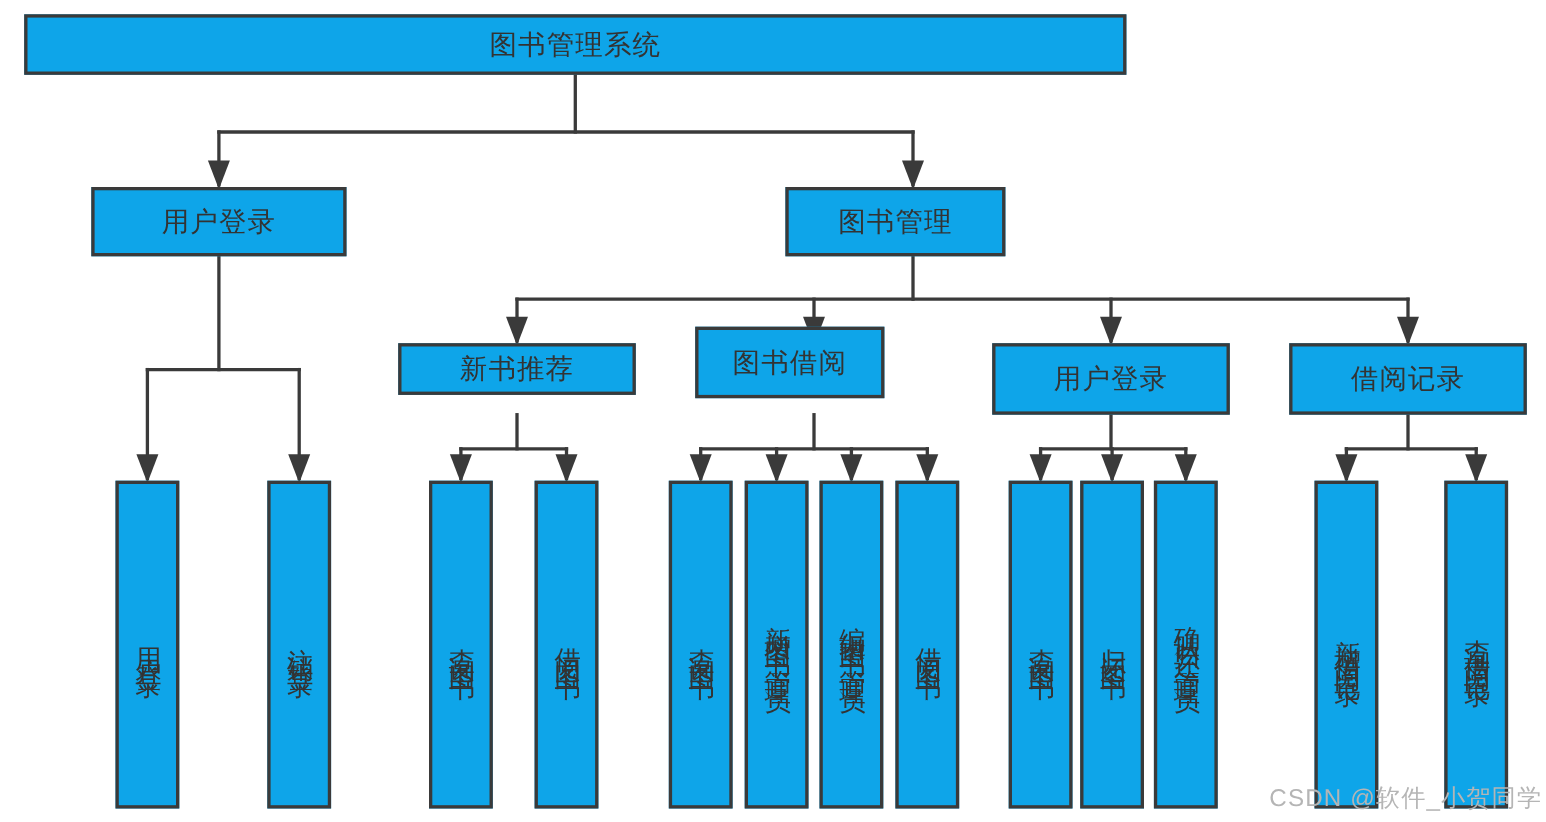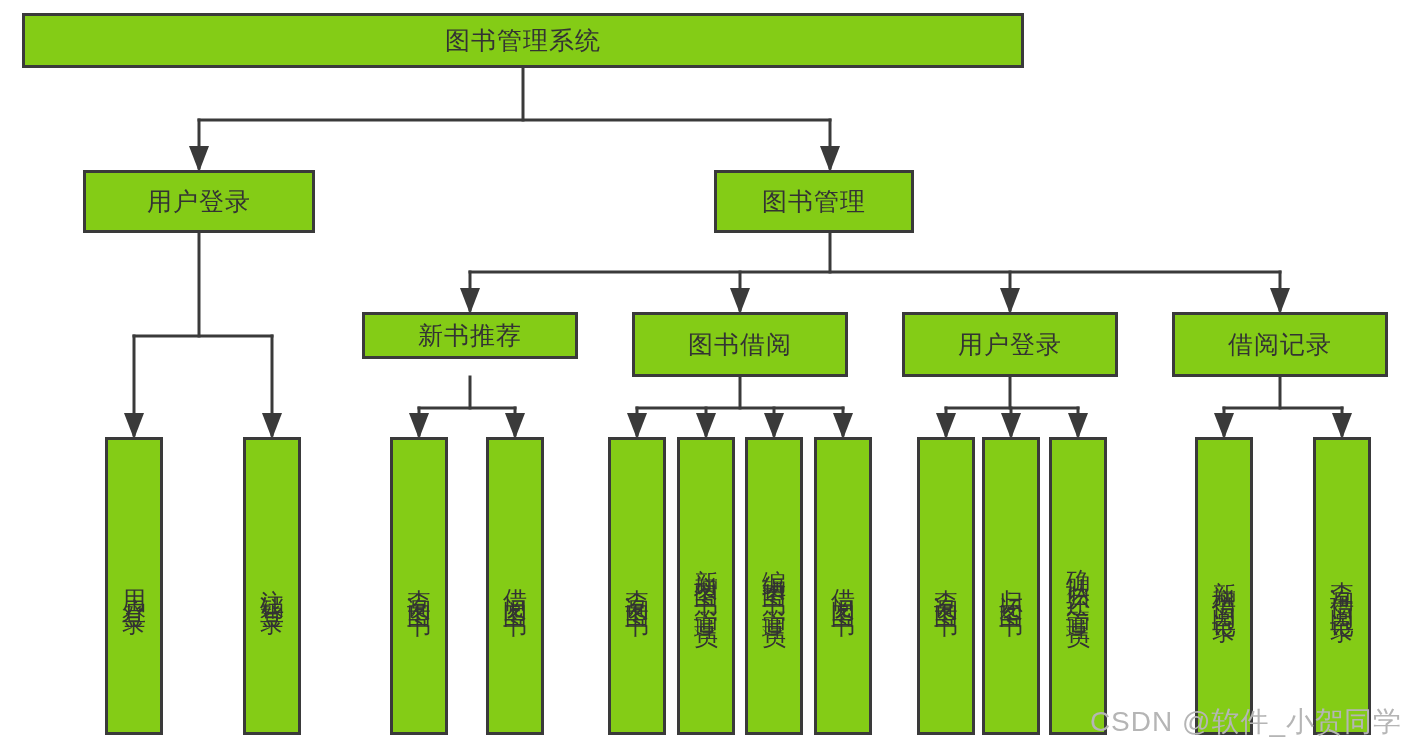--- a/index.html
+++ b/index.html
@@ -14,40 +14,40 @@
     width:1405px;height:747px;
     background:var(--bg);
     font-family:"Liberation Sans",sans-serif;
     overflow:hidden;
   }
   svg.connectors{position:absolute;left:0;top:0;z-index:1;pointer-events:none;}
   .node{
     position:absolute;z-index:2;
     box-sizing:border-box;
     border:3px solid var(--line);
-    background:#84cc16;
+    background:#0ea5e9;
     display:flex;align-items:center;justify-content:center;
     color:var(--text);
   }
   .node.h .label{
     font-size:25px;
     letter-spacing:1px;
     white-space:nowrap;
   }
   .node.v .label{
     writing-mode:vertical-rl;
     text-orientation:mixed;
     font-size:24px;
     letter-spacing:8px;
     line-height:1;
   }
   .watermark{
     position:absolute;z-index:5;
     right:3px;bottom:6px;
-    font-size:28px;
+    font-size:22px;
     color:var(--watermark);
     letter-spacing:1px;
     white-space:nowrap;
   }
 </style>
 </head>
 <body>
 
 <div class="canvas">
   <svg class="connectors" width="1405" height="747" viewBox="0 0 1405 747" id="connector-svg">
@@ -110,21 +110,21 @@
       </div>
       <div class="node h" style="left: 83px; top: 170px; width: 232px; height: 63px;">
         <span class="label">用户登录</span>
       </div>
       <div class="node h" style="left: 714px; top: 170px; width: 200px; height: 63px;">
         <span class="label">图书管理</span>
       </div>
       <div class="node h" style="left: 362px; top: 312px; width: 216px; height: 47px;">
         <span class="label">新书推荐</span>
       </div>
-      <div class="node h" style="left: 632px; top: 312px; width: 216px; height: 65px;">
+      <div class="node h" style="left: 632px; top: 297px; width: 172px; height: 65px;">
         <span class="label">图书借阅</span>
       </div>
       <div class="node h" style="left: 902px; top: 312px; width: 216px; height: 65px;">
         <span class="label">用户登录</span>
       </div>
       <div class="node h" style="left: 1172px; top: 312px; width: 216px; height: 65px;">
         <span class="label">借阅记录</span>
       </div>
       <div class="node v" style="left: 105px; top: 437px; width: 58px; height: 298px;">
         <span class="label">用户登录</span>

